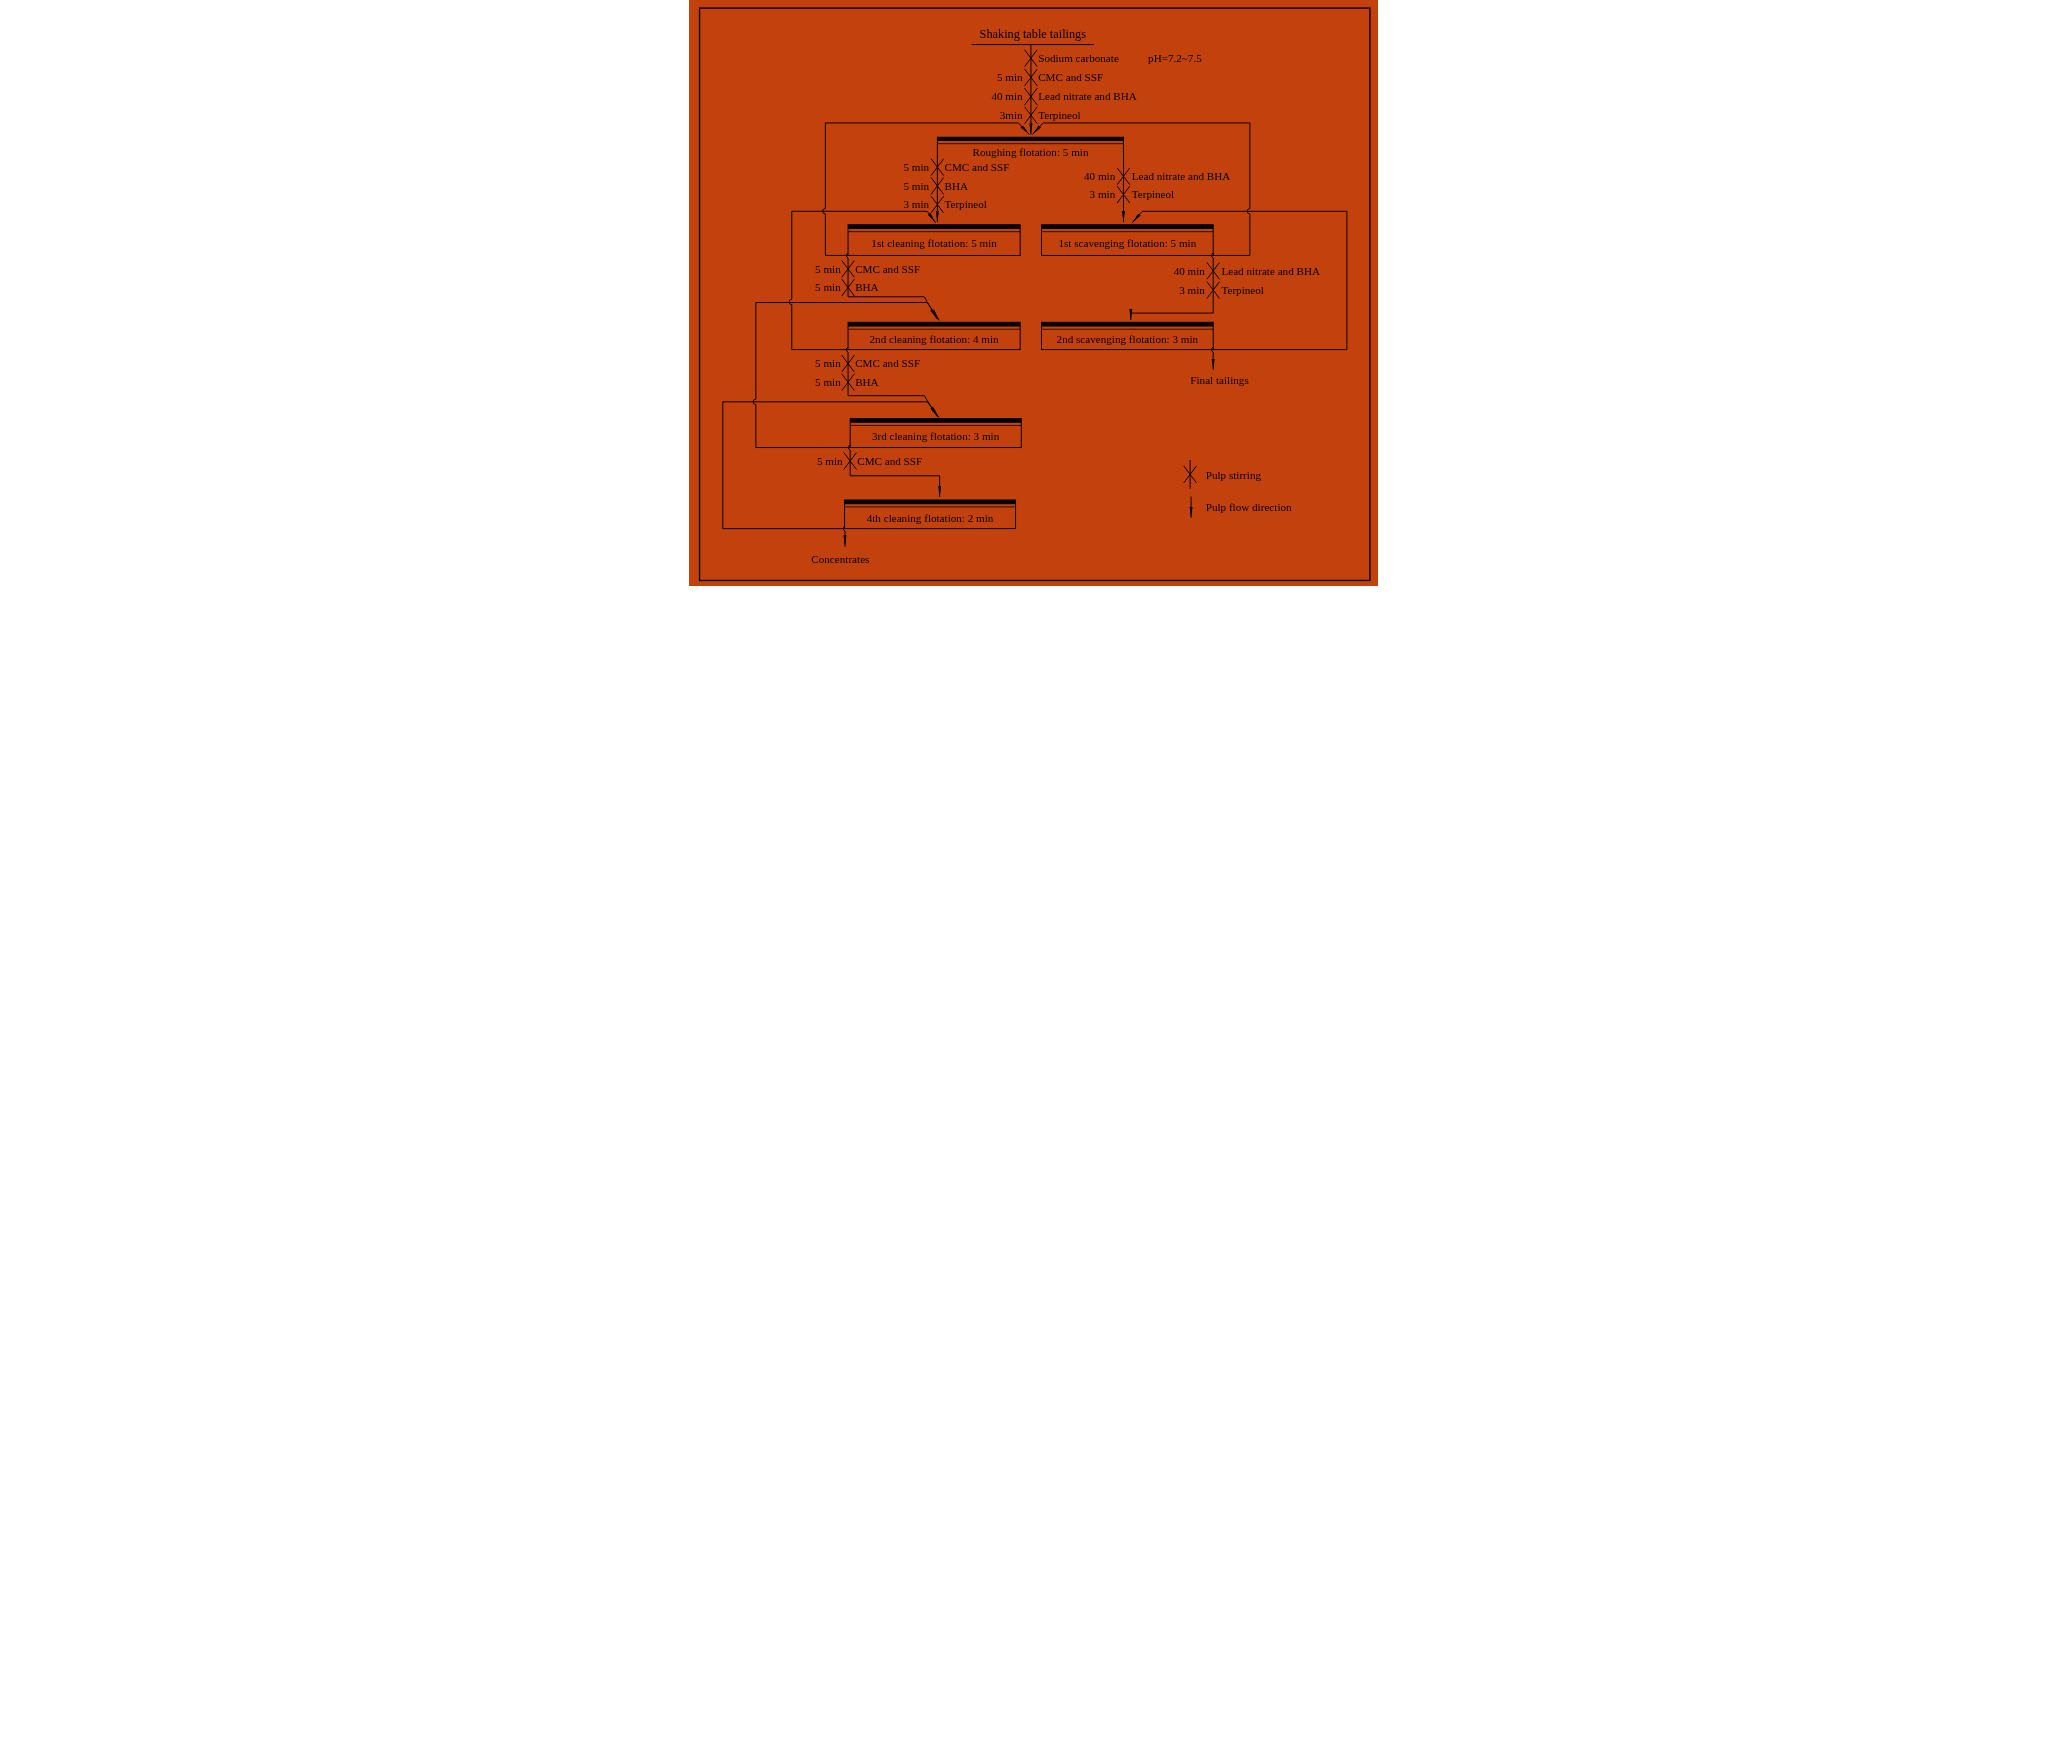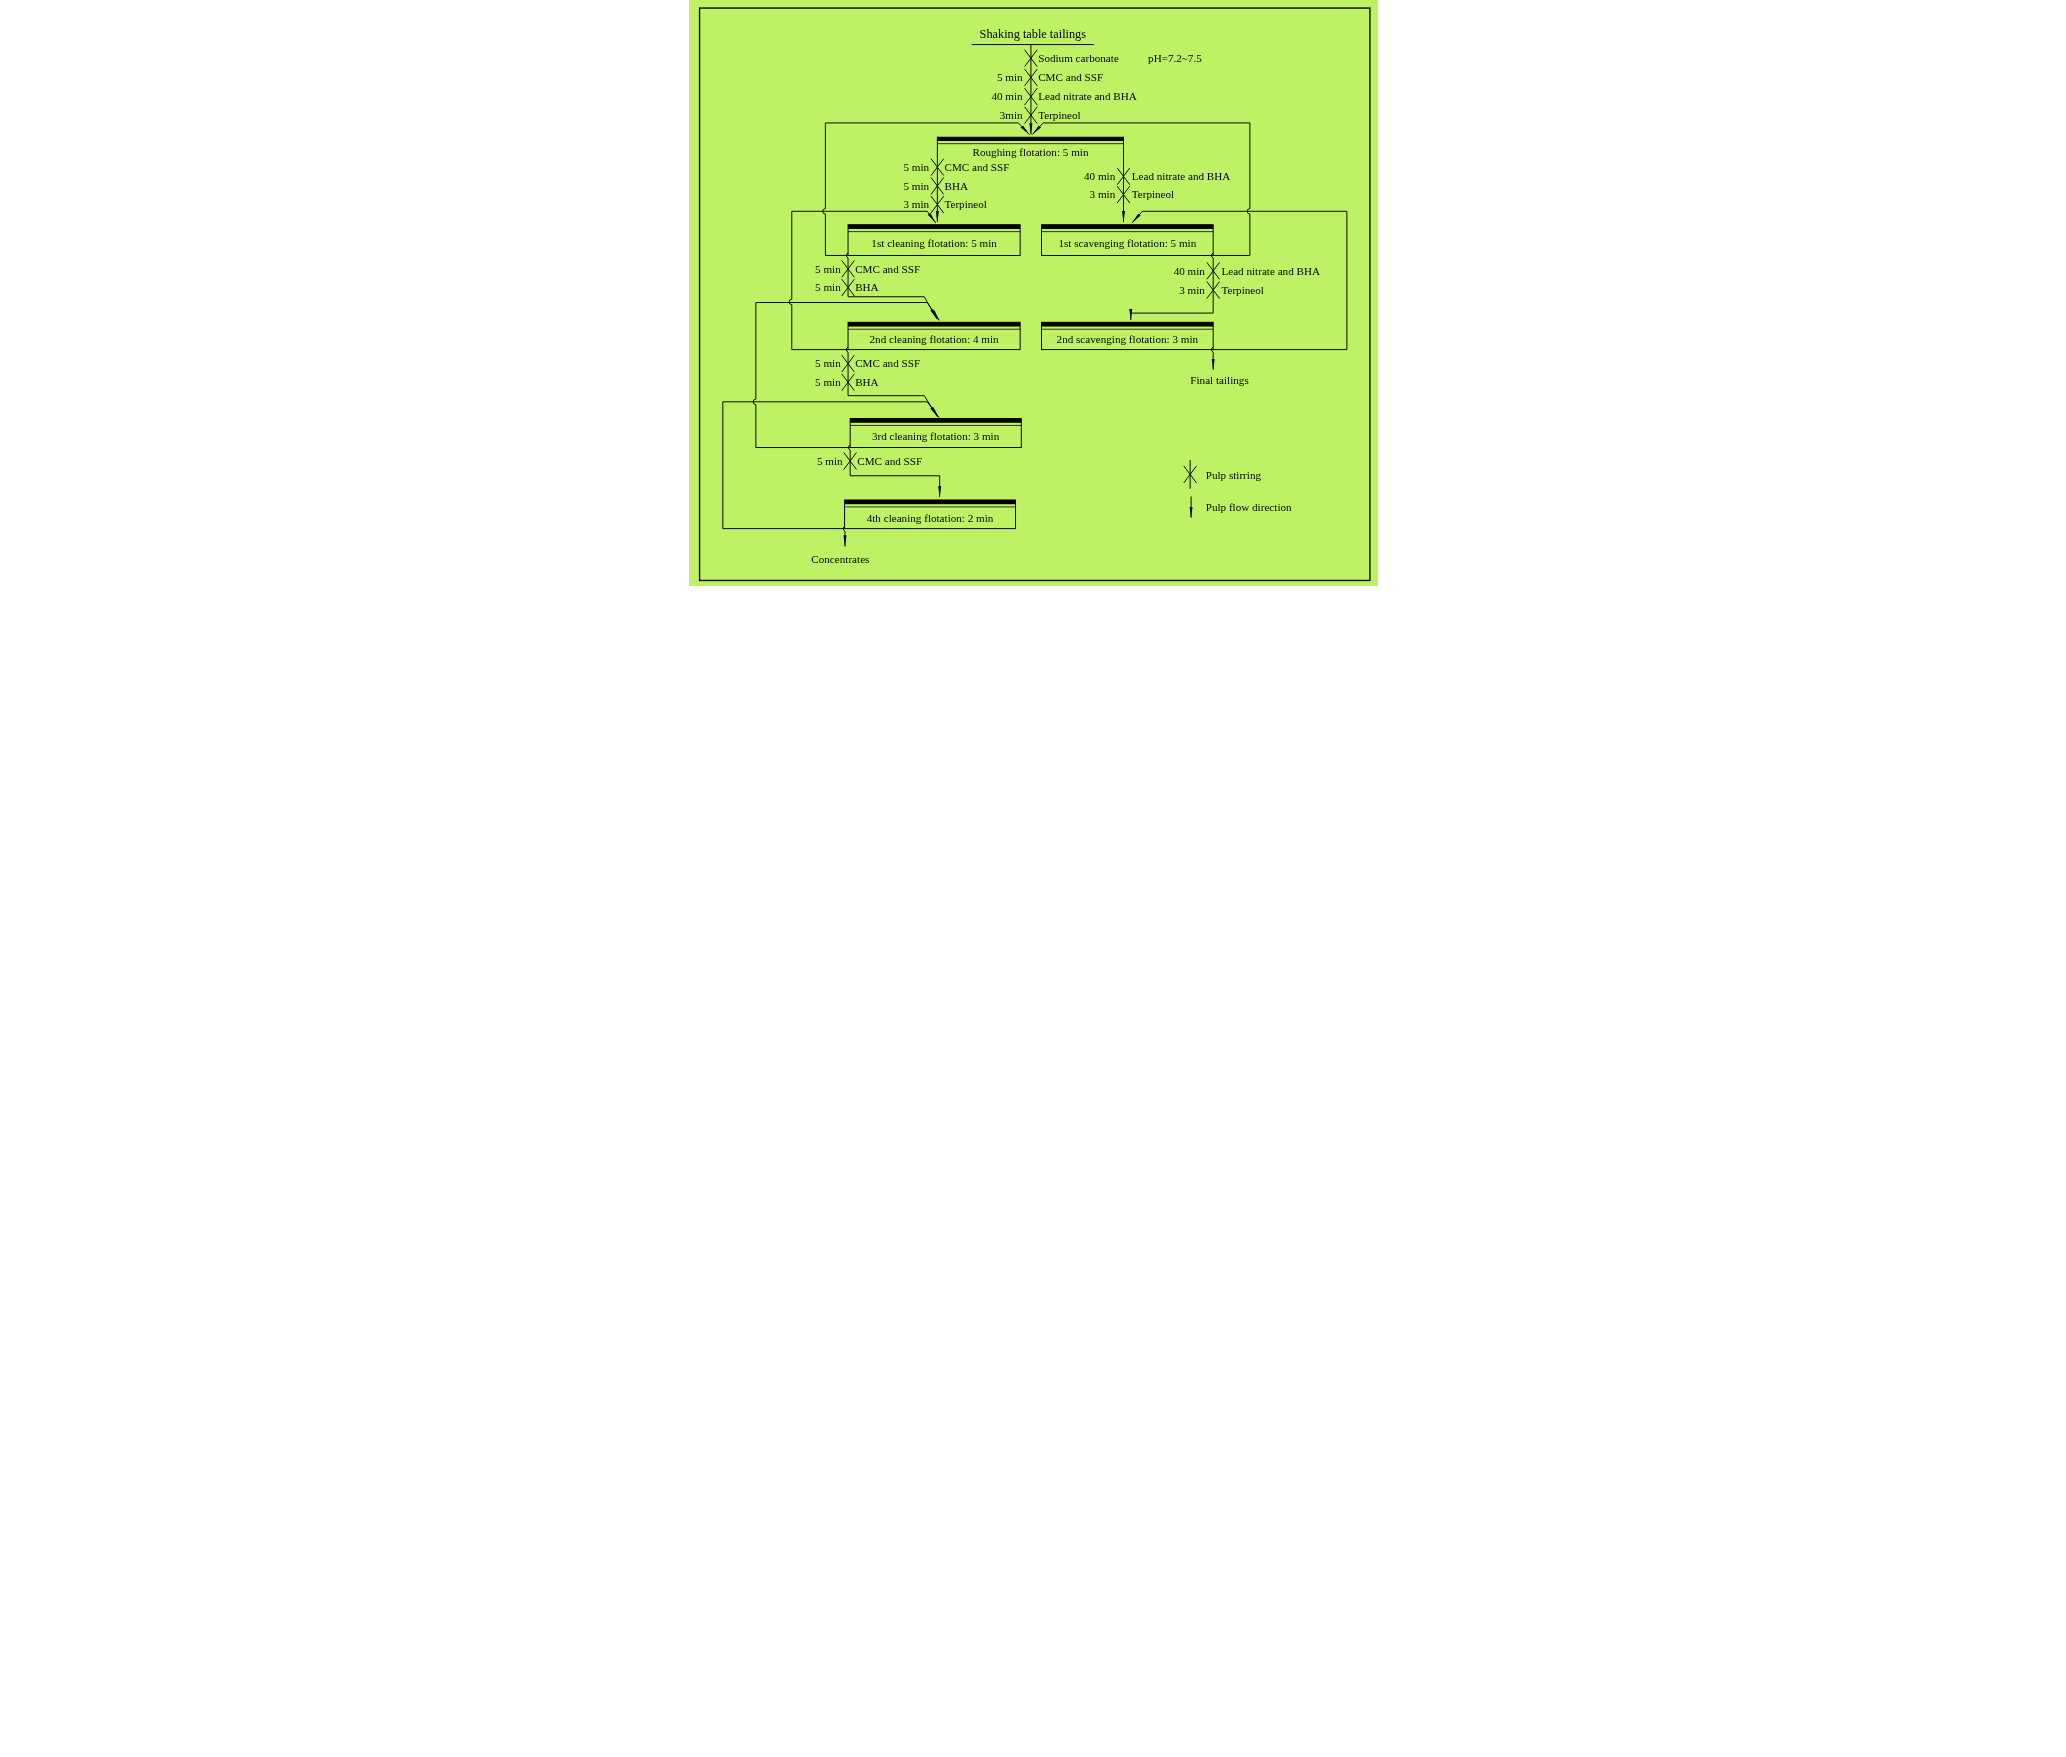--- a/index.html
+++ b/index.html
@@ -1,16 +1,16 @@
 <!DOCTYPE html>
 <html style="font-size:9.2px"><head>
 <meta charset="utf-8">
 <style>
   html, body { margin:0; padding:0; background:#ffffff; }
-  .page { width:689px; max-width:100%; margin:0 auto; background:#bef264; }
+  .page { width:689px; max-width:100%; margin:0 auto; background:#c2410c; }
   svg { display:block; width:100%; height:auto; }
   svg text {
     font-family: "Liberation Serif", "DejaVu Serif", serif;
     font-weight: 500;
     fill: #000000;
   }
   .lbl  { font-size:58px; }
   .ttl  { font-size:64px; }
   .ln   { stroke:#000000; stroke-width:5; fill:none; }
   .thin { stroke:#000000; stroke-width:4; fill:none; }

